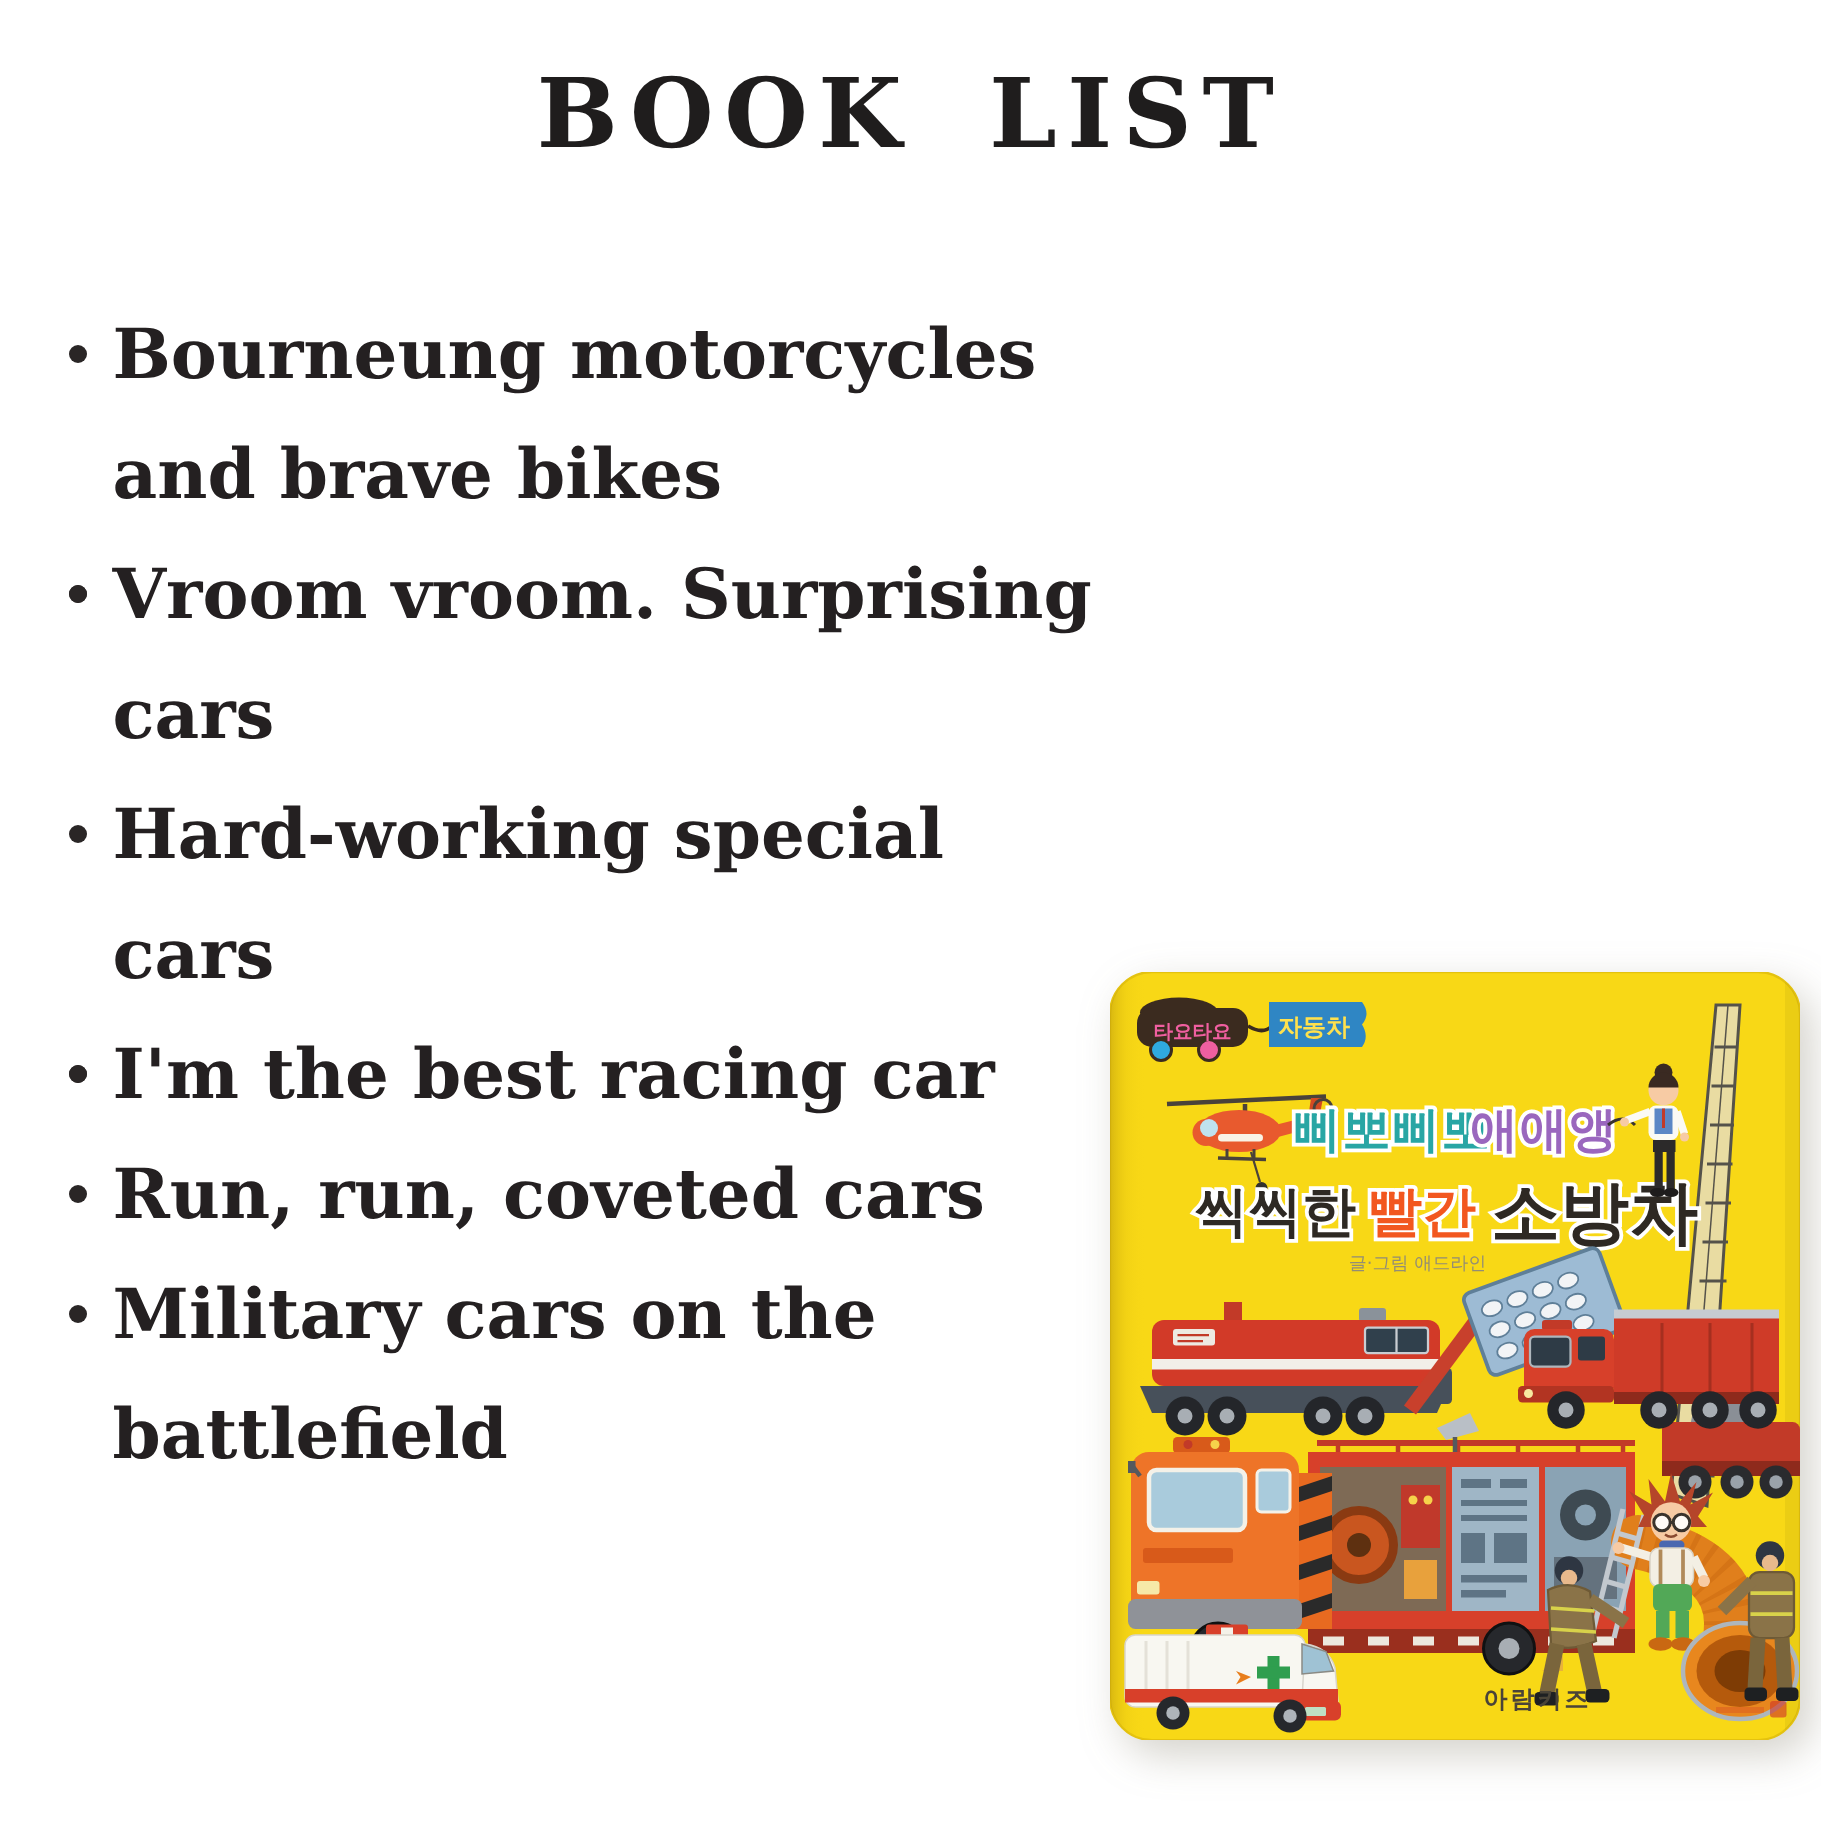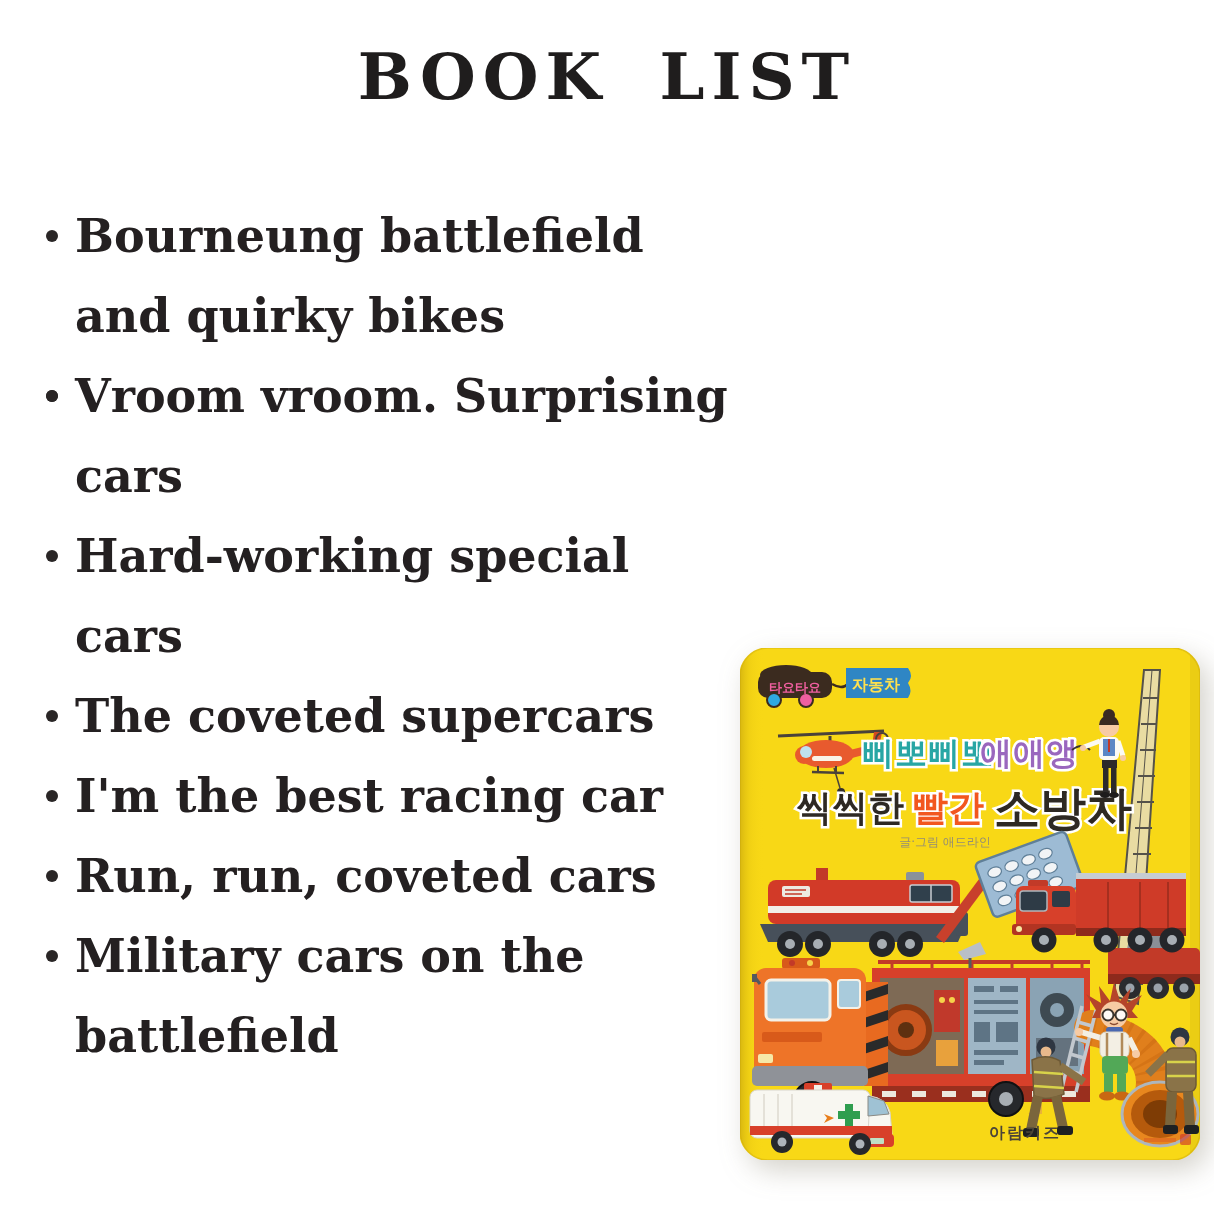--- a/index.html
+++ b/index.html
@@ -424,40 +424,39 @@
             <line x1="404" y1="492" x2="436" y2="492" stroke="#D03A28" stroke-width="4" opacity="0.45"></line>
           </g>
         </g>
       </svg>
     </div>
 
     <ul class="book-list">
 
         <li>
           <span class="bullet"></span>
-          <span>Bourneung battlefield and quirky bikes</span>
+          <span>Bourneung motorcycles and brave bikes</span>
         </li>
 
         <li>
           <span class="bullet"></span>
         </li>
 
         <li>
           <span class="bullet"></span>
           <span>Vroom vroom. Surprising cars</span>
         </li>
 
         <li>
           <span class="bullet"></span>
           <span>Hard-working special cars</span>
         </li>
 
         <li>
           <span class="bullet"></span>
-          <span>The coveted supercars</span>
         </li>
 
         <li>
           <span class="bullet"></span>
           <span>I'm the best racing car</span>
         </li>
 
         <li>
           <span class="bullet"></span>
           <span>Run, run, coveted cars</span>

